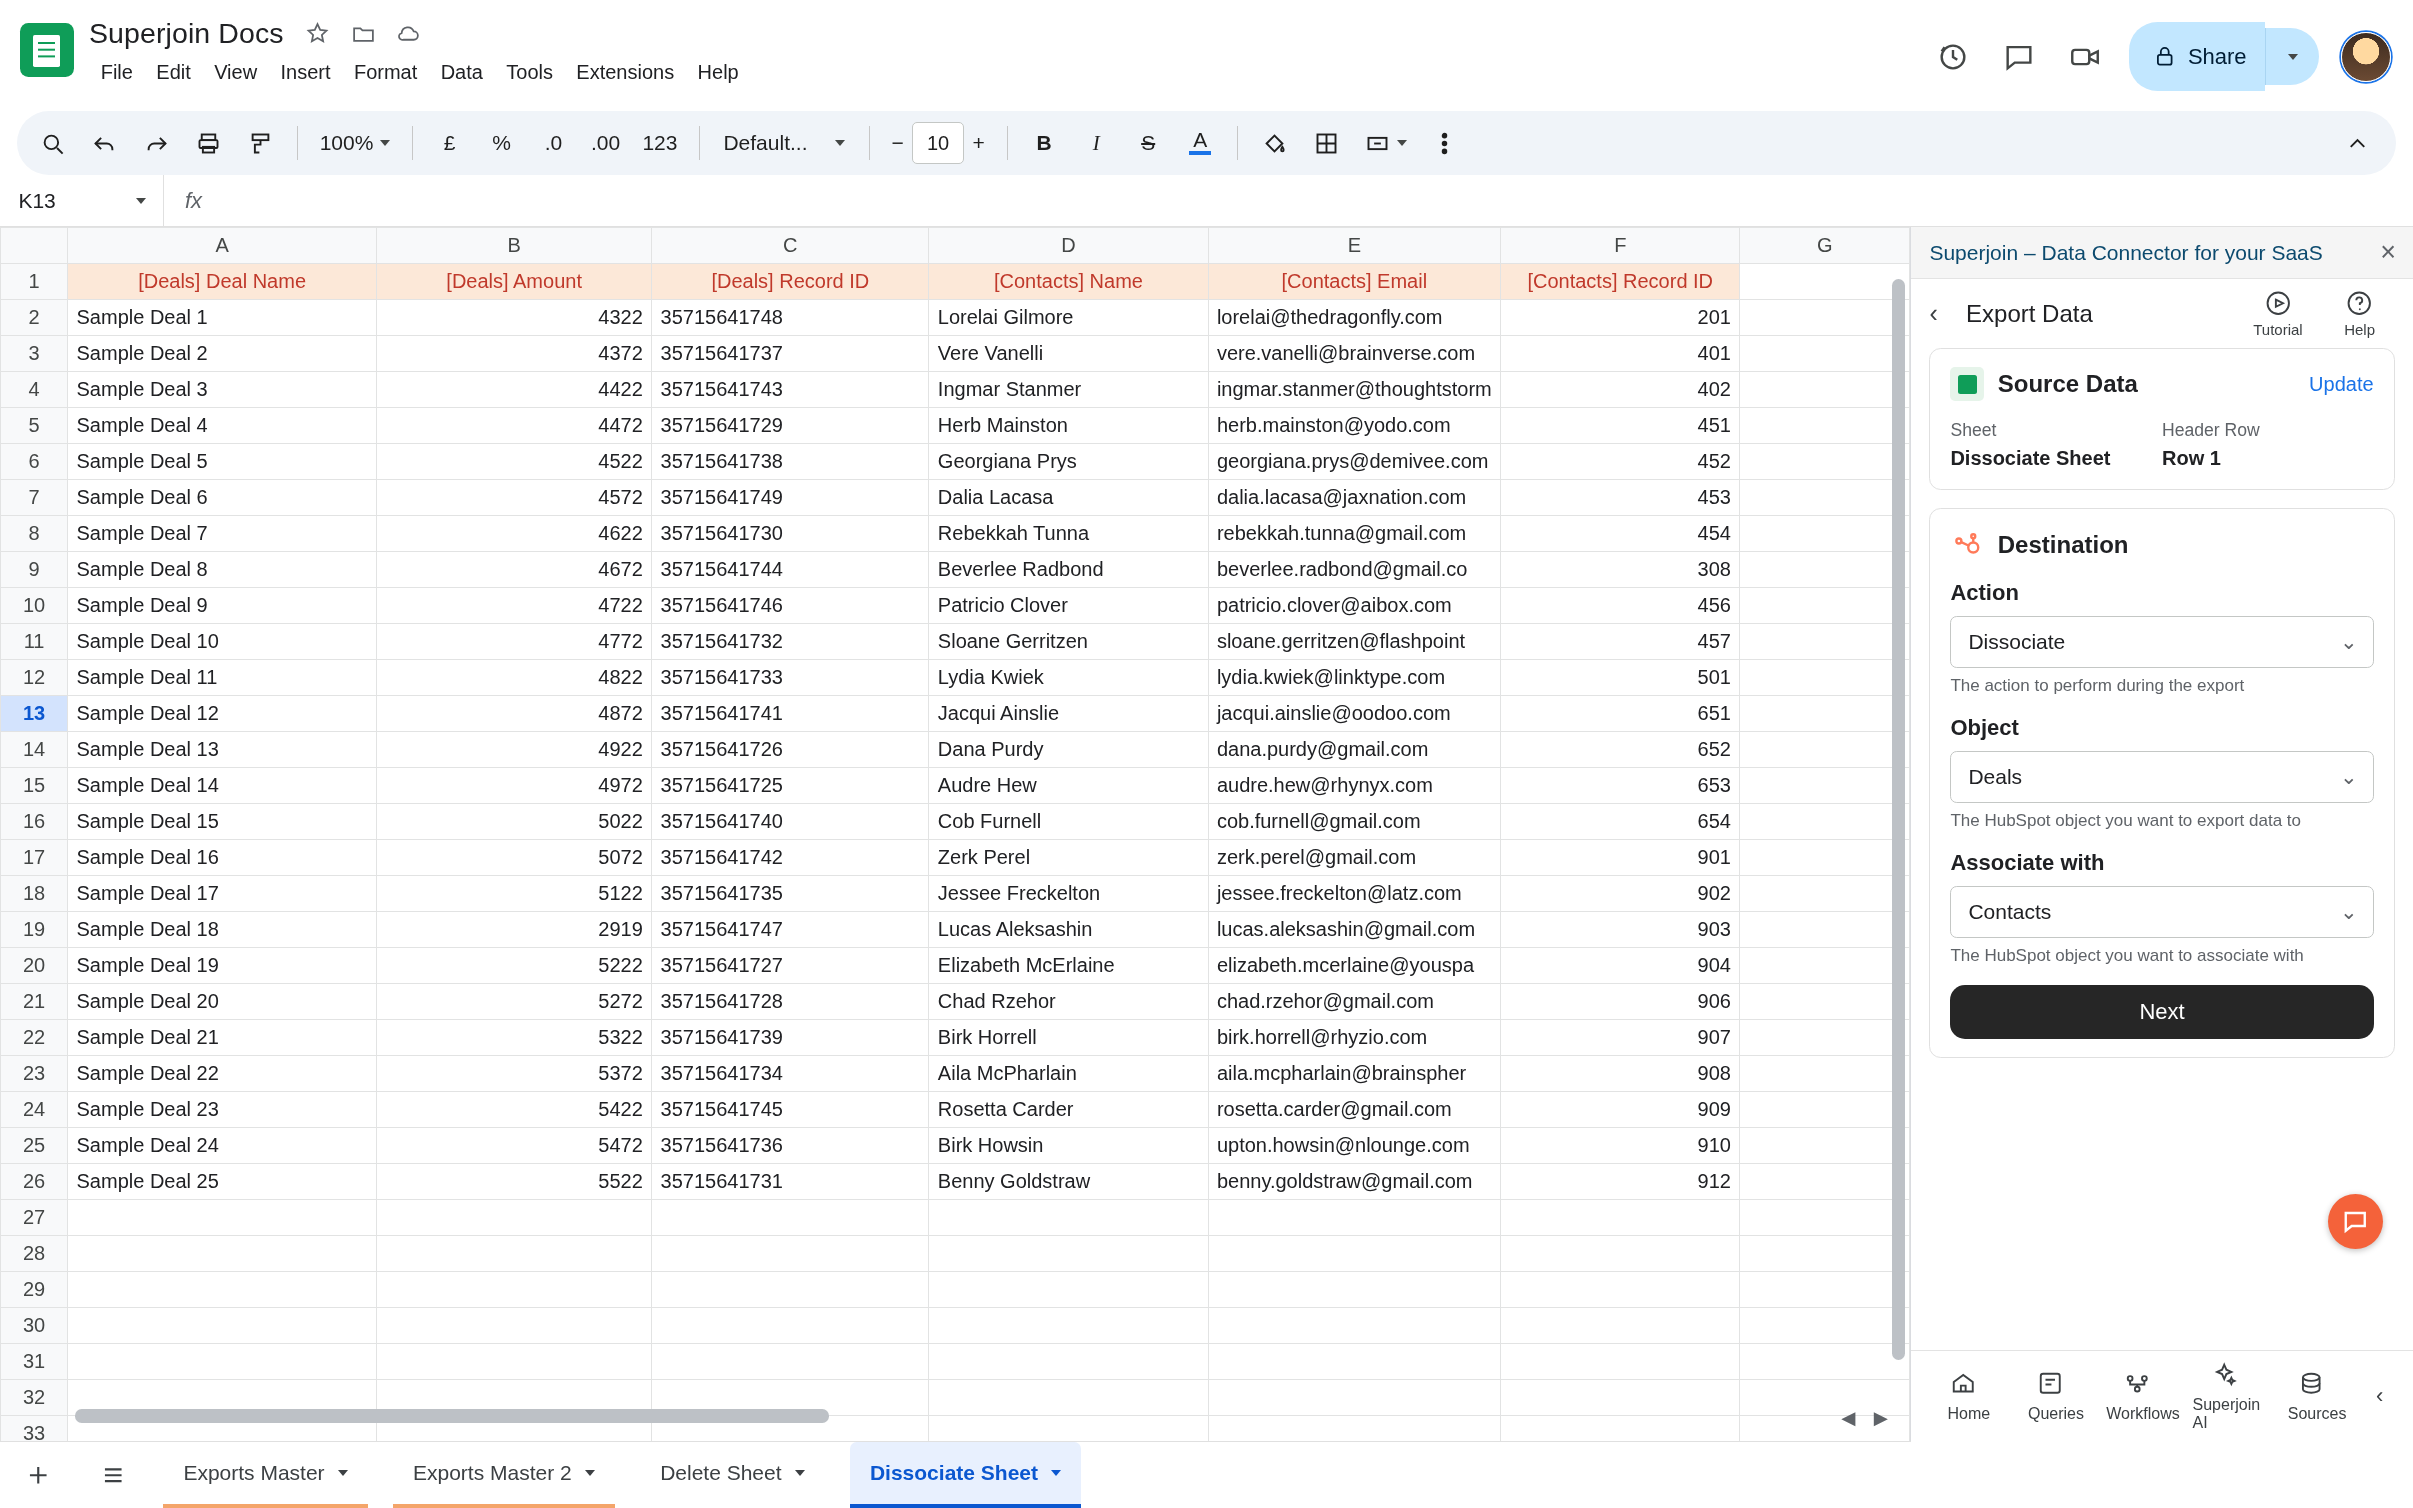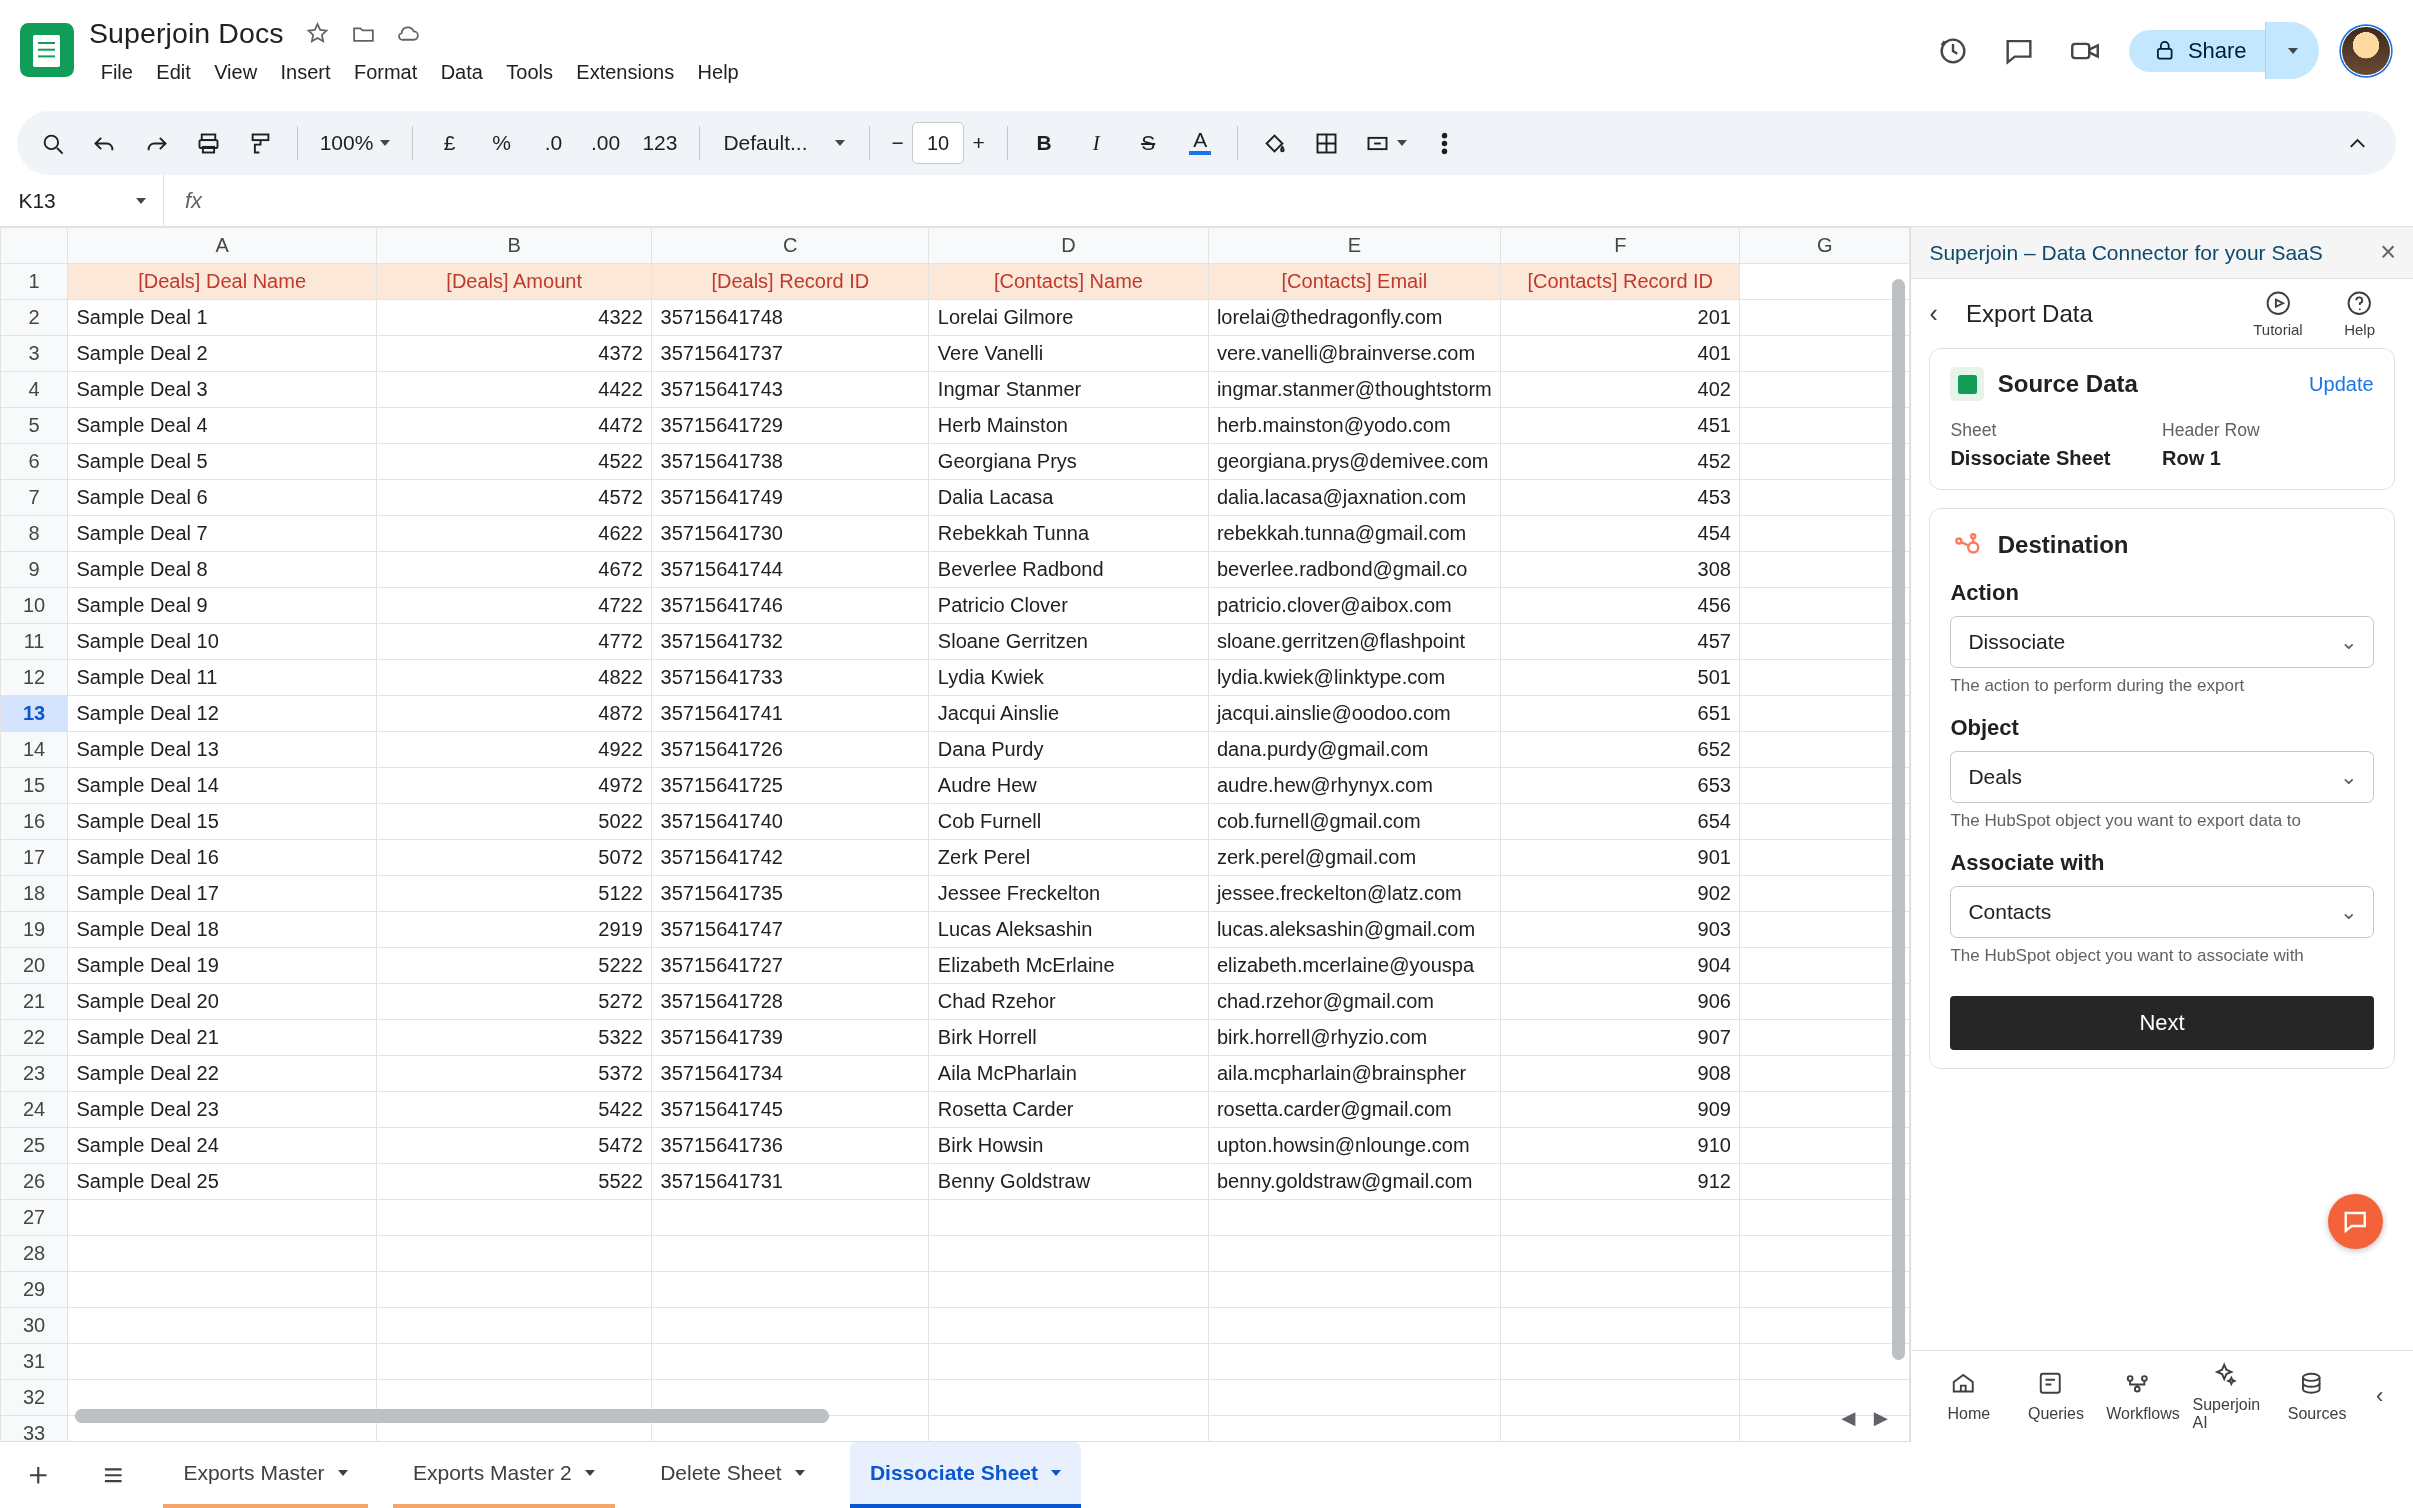--- a/index.html
+++ b/index.html
@@ -36,21 +36,21 @@
   .ticon svg { width: 25px; height: 25px; fill: none; stroke: #5f6368; stroke-width: 1.7; }
   .menubar { display: flex; gap: 0; margin-top: 6.7px; }
   .menu-item {
     font-size: 20px; color: #202124; padding: 5px 11.7px; border-radius: 6.7px; cursor: default;
   }
 
   .top-right { position: absolute; right: 22px; top: 22px; display: flex; align-items: center; gap: 22px; }
   .tr-icon { width: 44px; height: 44px; display: flex; align-items: center; justify-content: center; border-radius: 50%; }
   .tr-icon svg { width: 34px; height: 34px; stroke: #444746; fill: none; stroke-width: 1.7; }
   .share-btn {
-    display: flex; align-items: center; height: 42px; background: #c2e7ff; color: #001d35;
+    display: flex; align-items: center; height: 69px; background: #c2e7ff; color: #001d35;
     border-radius: 28.5px 0 0 28.5px; padding: 0 18.4px 0 23.5px; font-size: 22px; gap: 11.7px;
   }
   .share-caret {
     height: 57px; width: 54px; background: #c2e7ff; border-radius: 0 28.5px 28.5px 0;
     display: flex; align-items: center; justify-content: center; border-left: 0.8px solid #a9d5f2;
   }
   .avatar {
     width: 50px; height: 50px; border-radius: 50%;
     background: radial-gradient(circle at 50% 38%, #ffd9a0 0 34%, transparent 35%), linear-gradient(#3d2b1f, #6b4a33);
     border: 1.7px solid #fff; box-shadow: 0 0 0 1.7px #1a73e8;
@@ -146,21 +146,21 @@
   .src-col .k { font-size: 17.6px; color: #5f6368; margin-bottom: 6.7px; }
   .src-col .v { font-size: 20px; color: #202124; font-weight: 700; }
 
   .field-label { font-size: 22px; font-weight: 700; margin: 18.4px 0 10px; }
   .select {
     height: 52px; border: 0.8px solid #c4c7c5; border-radius: 6.7px; display: flex; align-items: center;
     justify-content: space-between; padding: 0 15px 0 17px; font-size: 21px; color: #202124;
   }
   .hint { font-size: 17px; color: #5f6368; margin-top: 8.4px; }
   .next-btn {
-    margin-top: 30px; height: 54px; background: #262626; color: #fff; border-radius: 4px;
+    margin-top: 19px; height: 54px; background: #262626; color: #fff; border-radius: 15px;
     display: flex; align-items: center; justify-content: center; font-size: 22px;
   }
 
   .chat-bubble {
     position: absolute; right: 30px; bottom: 101px; width: 55px; height: 55px; border-radius: 50%;
     background: #f4623a; display: flex; align-items: center; justify-content: center;
     box-shadow: 0 1.7px 6.7px rgba(0,0,0,.25);
   }
   .chat-bubble svg { width: 28.5px; height: 28.5px; stroke: #fff; fill: none; stroke-width: 2; }
 

